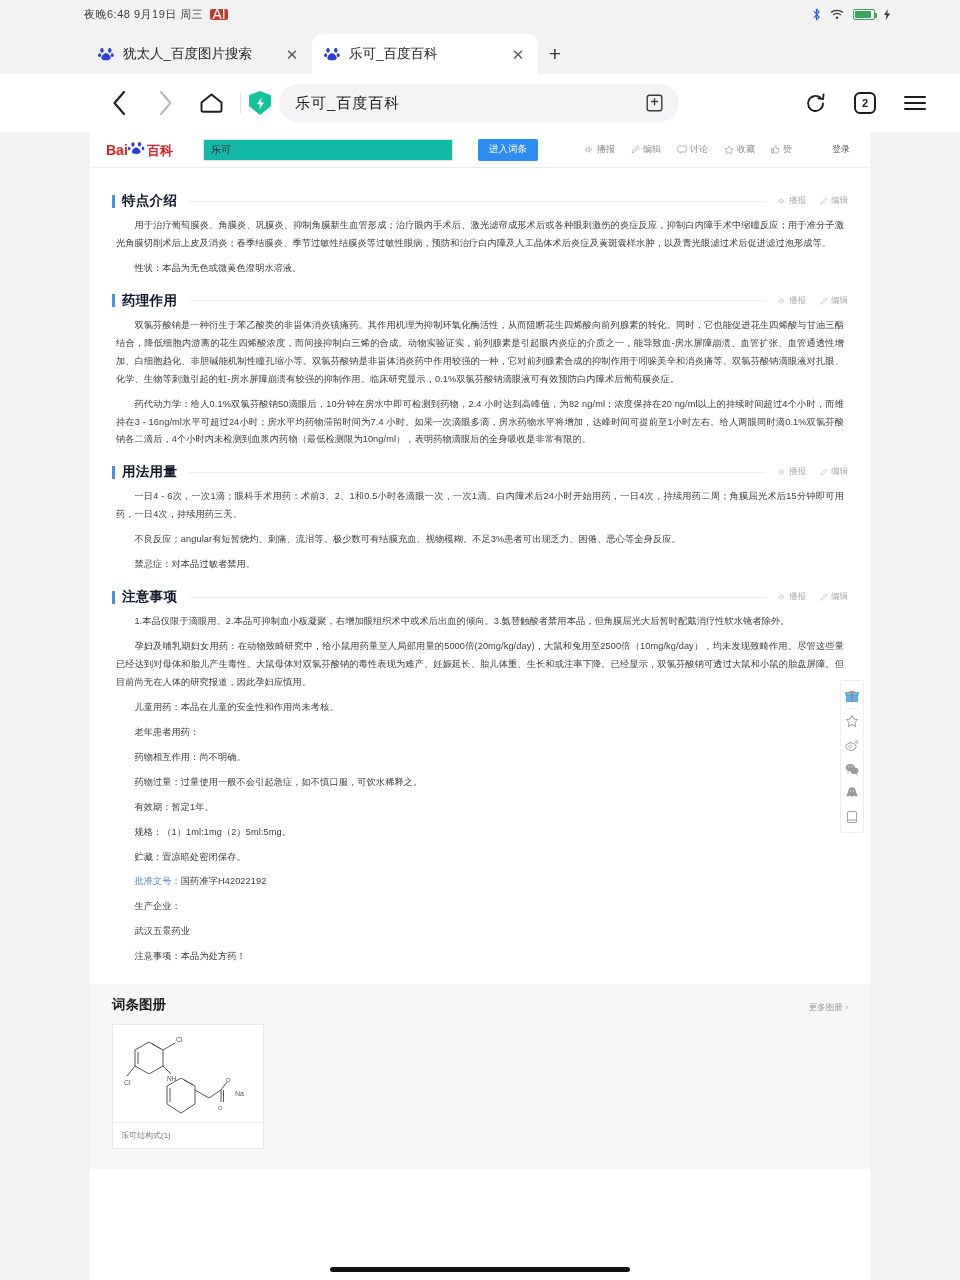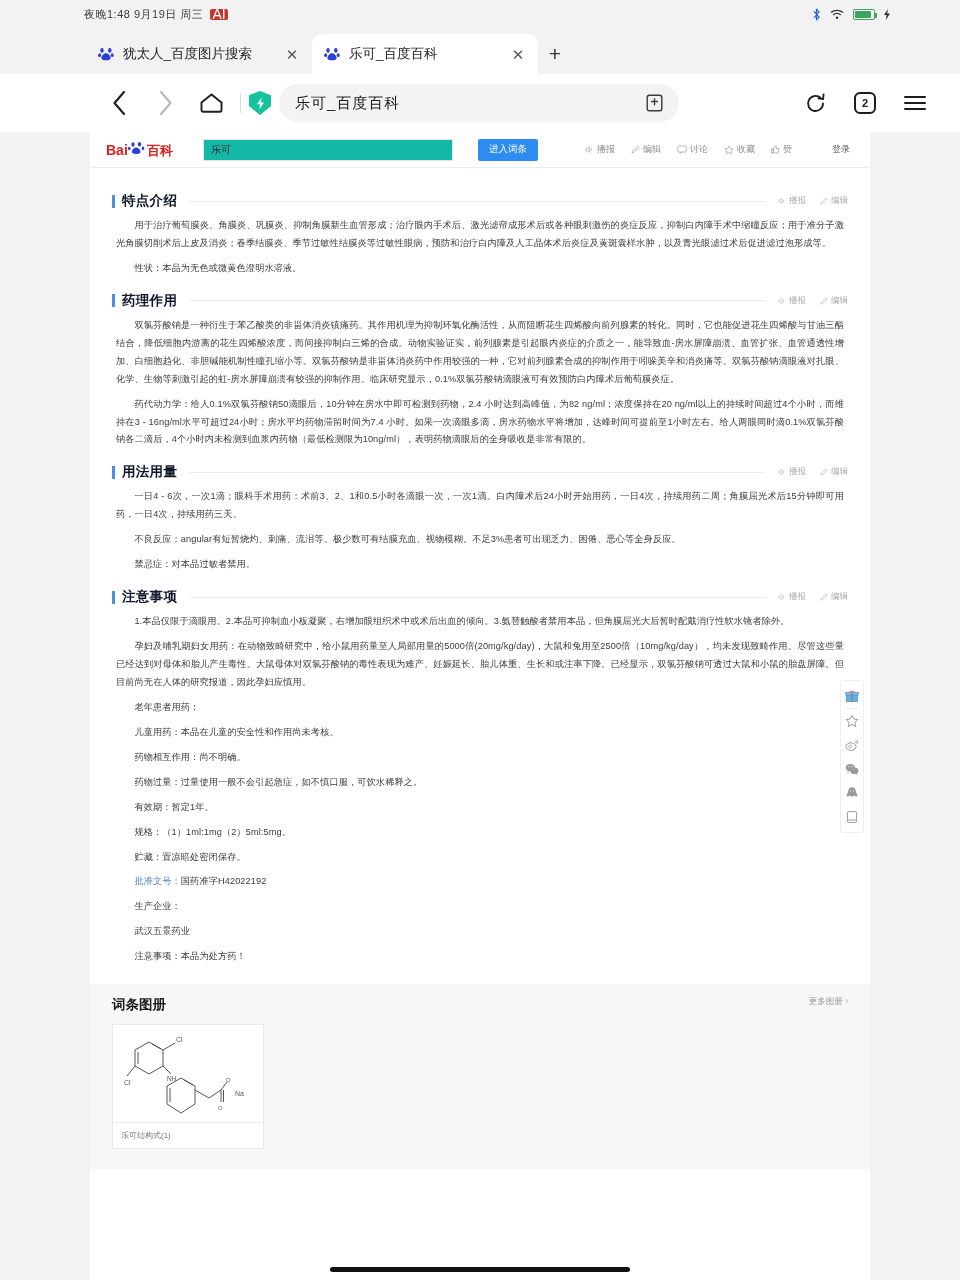--- a/index.html
+++ b/index.html
@@ -161,21 +161,21 @@
 
   p.para {
     font-size: 9.2px; line-height: 1.95; color: #3b3b3b;
     text-indent: 2em; text-align: justify; margin: 7px 4px;
     letter-spacing: .1px;
   }
   .lnk-d { color: #5285c0; }
 
   
   .gallery { background: #f7f7f7; margin-top: 18px; padding: 12px 22px 20px 22px; }
-  .gal-head { display: flex; align-items: flex-start; }
+  .gal-head { display: flex; align-items: flex-end; }
   .gal-title { font-size: 13.5px; font-weight: 700; color: #1a1a1a; }
   .gal-more { margin-left: auto; font-size: 8.5px; color: #9b9b9b; }
   .gal-card {
     margin-top: 10px; width: 152px; background: #fff;
     border: 1px solid #e8e8e8;
   }
   .gal-img {
     height: 98px; display: flex; align-items: center; justify-content: center;
     border-bottom: 1px solid #eee; background: #fff;
   }
@@ -202,21 +202,21 @@
   }
   svg { display: block; }
 </style>
 </head>
 <body>
 
 <div class="screen">
 
   <div class="statusbar">
     <div class="sb-left">
-      <span class="sb-text">夜晚1:48  9月19日 周三</span>
+      <span class="sb-text">夜晚6:48  9月19日 周三</span>
       <span class="sb-badge">AI</span>
     </div>
     <div class="sb-right">
       <span class="ic">
         <svg width="9" height="13" viewBox="0 0 9 13">
             <path d="M2 3.2 L7 9.2 L4.5 11.6 L4.5 1.4 L7 3.8 L2 9.8" fill="none" stroke="#2563d4" stroke-width="1.2"></path>
           </svg>
       </span>
       <span class="ic">
         <svg width="14" height="11" viewBox="0 0 14 11">
@@ -497,22 +497,22 @@
                 <svg width="8" height="8" viewBox="0 0 9 9">
                     <path d="M1 8 L1.6 6 L6.6 1 L8 2.4 L3 7.4 Z" fill="none" stroke="#bbb" stroke-width=".8"></path>
                   </svg>
               </span>
               <span>编辑</span>
             </span>
           </span>
         </div>
         <p class="para">1.本品仅限于滴眼用。2.本品可抑制血小板凝聚，右增加眼组织术中或术后出血的倾向。3.氨替触酸者禁用本品，但角膜屈光大后暂时配戴消疗性软水镜者除外。</p>
         <p class="para">孕妇及哺乳期妇女用药：在动物致畸研究中，给小鼠用药量至人局部用量的5000倍(20mg/kg/day)，大鼠和兔用至2500倍（10mg/kg/day），均未发现致畸作用。尽管这些量已经达到对母体和胎儿产生毒性。大鼠母体对双氯芬酸钠的毒性表现为难产、妊娠延长、胎儿体重、生长和或注率下降。已经显示，双氯芬酸钠可透过大鼠和小鼠的胎盘屏障。但目前尚无在人体的研究报道，因此孕妇应慎用。</p>
+        <p class="para">儿童用药：本品在儿童的安全性和作用尚未考核。</p>
         <p class="para">老年患者用药：</p>
-        <p class="para">儿童用药：本品在儿童的安全性和作用尚未考核。</p>
         <p class="para">药物相互作用：尚不明确。</p>
         <p class="para">药物过量：过量使用一般不会引起急症，如不慎口服，可饮水稀释之。</p>
         <p class="para">有效期：暂定1年。</p>
         <p class="para">规格：（1）1ml:1mg（2）5ml:5mg。</p>
         <p class="para">贮藏：置凉暗处密闭保存。</p>
         <p class="para">
           <span class="lnk-d">批准文号：</span><span>国药准字H42022192</span>
         </p>
         <p class="para">生产企业：</p>
         <p class="para">武汉五景药业</p>

